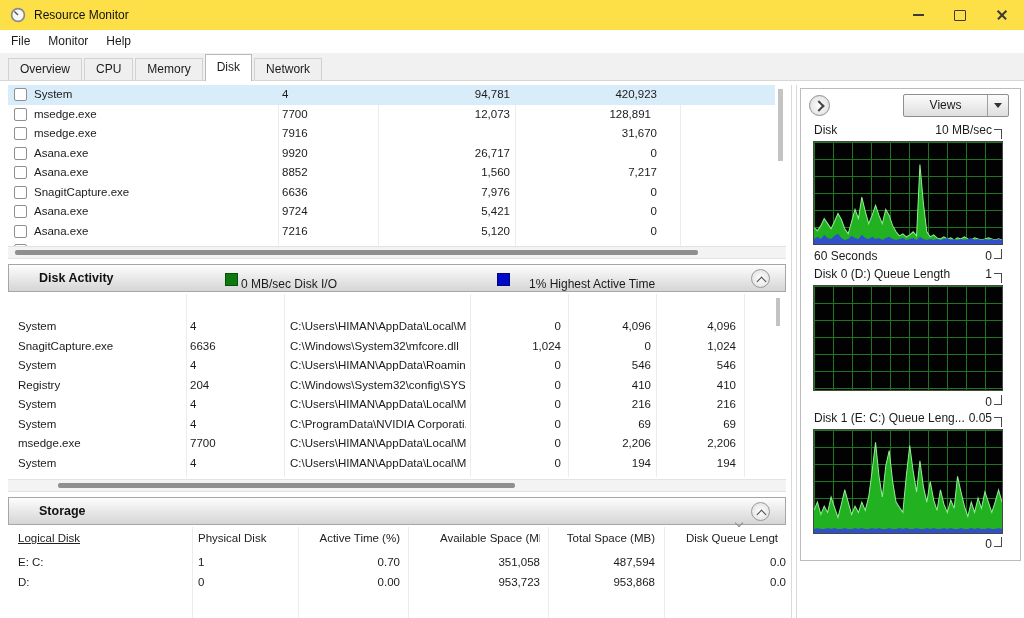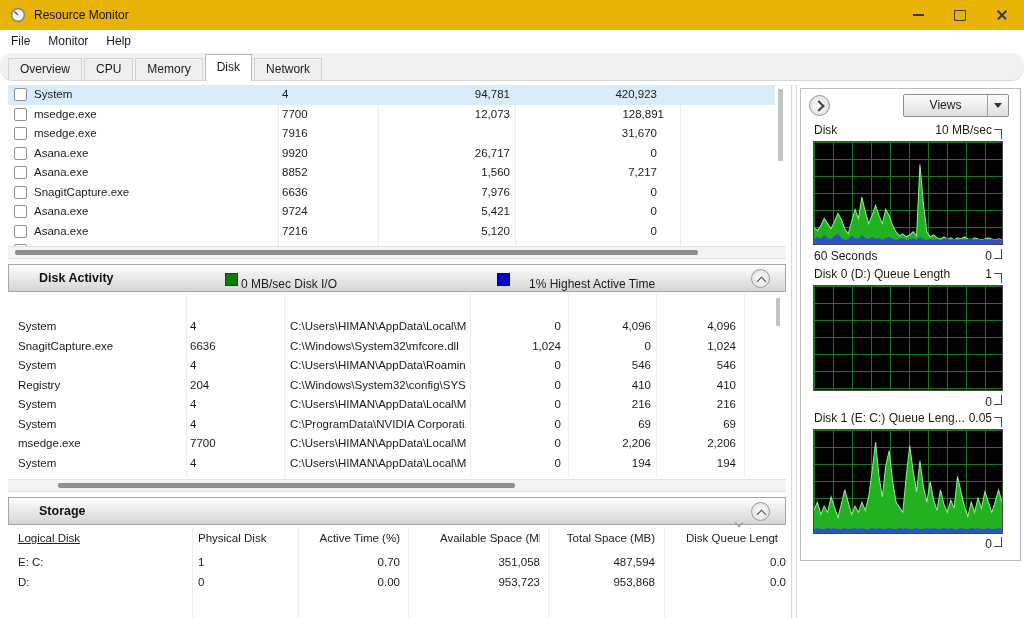--- a/index.html
+++ b/index.html
@@ -1,34 +1,34 @@
 <!DOCTYPE html>
 <html><head>
 <meta charset="utf-8">
 <style>
   html,body{margin:0;padding:0;}
   body{width:1024px;height:618px;position:relative;overflow:hidden;background:#fff;
        font-family:"Liberation Sans",sans-serif;color:#1b1b1b;}
   
-  .titlebar{position:absolute;left:0;top:0;width:1024px;height:30px;background:#eab308;}
+  .titlebar{position:absolute;left:0;top:0;width:1024px;height:30px;background:#fde047;}
   .app-icon{position:absolute;left:10px;top:7px;width:16px;height:16px;}
   .win-title{position:absolute;left:34px;top:8px;font-size:12px;color:#111;}
   .win-btn{position:absolute;top:0;width:42px;height:30px;display:flex;align-items:center;justify-content:center;cursor:default;}
   .btn-min{left:897px}.btn-max{left:939px}.btn-close{left:981px}
   .g-min{width:11px;height:1.5px;background:#3a3a3a;}
   .g-max{width:10px;height:9px;border:1.4px solid #3a3a3a;border-radius:1px;}
   .g-close{position:relative;width:12px;height:12px;}
   .g-close i{position:absolute;left:0;top:5.2px;width:12px;height:1.5px;background:#3a3a3a;display:block;}
   .g-close i:first-child{transform:rotate(45deg);} .g-close i:last-child{transform:rotate(-45deg);}
   
   .menubar{position:absolute;left:0;top:30px;width:1024px;height:23px;background:#fff;}
   .menu-item{display:inline-block;padding:4px 9px;font-size:12px;}
   .menu-item:first-child{margin-left:2px;}
   .tabbar{position:absolute;left:0;top:53px;width:1024px;height:28px;background:#f1f1f1;
-          border-bottom:1px solid #d6d6d6;display:flex;align-items:flex-end;padding-left:8px;box-sizing:border-box;border-radius:13px;}
+          border-bottom:1px solid #d6d6d6;display:flex;align-items:flex-end;padding-left:8px;box-sizing:border-box;}
   .tab{border:1px solid #d2d2d2;border-bottom:none;background:#efefef;height:21px;line-height:21px;
        padding:0 11px;margin-right:2px;font-size:12px;position:relative;}
   .tab.active{background:#fff;border-color:#b9b9b9;height:26px;line-height:25px;margin-bottom:-1px;z-index:2;}
   
   .main{position:absolute;left:8px;top:85px;width:782px;height:533px;overflow:hidden;font-size:11.5px;}
   .colsep{position:absolute;width:1px;background:#ececec;}
   
   .proc-table{position:absolute;left:0;top:0;width:778px;height:161px;overflow:hidden;background:#fff;}
   .proc-row{position:relative;height:19.5px;}
   .proc-row.selected{background:#d9ecf9;}
@@ -128,21 +128,21 @@
           <div class="cell" style="left: 26px; width: 232px;">System</div>
           <div class="cell" style="left: 274px; width: 86px;">4</div>
           <div class="cell r" style="left: 362px; width: 140px;">94,781</div>
           <div class="cell r" style="left: 509px; width: 140px;">420,923</div>
         </div>
         <div class="proc-row">
           <div class="cb"></div>
           <div class="cell" style="left: 26px; width: 232px;">msedge.exe</div>
           <div class="cell" style="left: 274px; width: 86px;">7700</div>
           <div class="cell r" style="left: 362px; width: 140px;">12,073</div>
-          <div class="cell r" style="left: 516px; width: 140px;">128,891</div>
+          <div class="cell r" style="left: 503px; width: 140px;">128,891</div>
         </div>
         <div class="proc-row">
           <div class="cb"></div>
           <div class="cell" style="left: 26px; width: 232px;">msedge.exe</div>
           <div class="cell" style="left: 274px; width: 86px;">7916</div>
           <div class="cell r" style="left: 509px; width: 140px;">31,670</div>
         </div>
         <div class="proc-row">
           <div class="cb"></div>
           <div class="cell" style="left: 26px; width: 232px;">Asana.exe</div>

